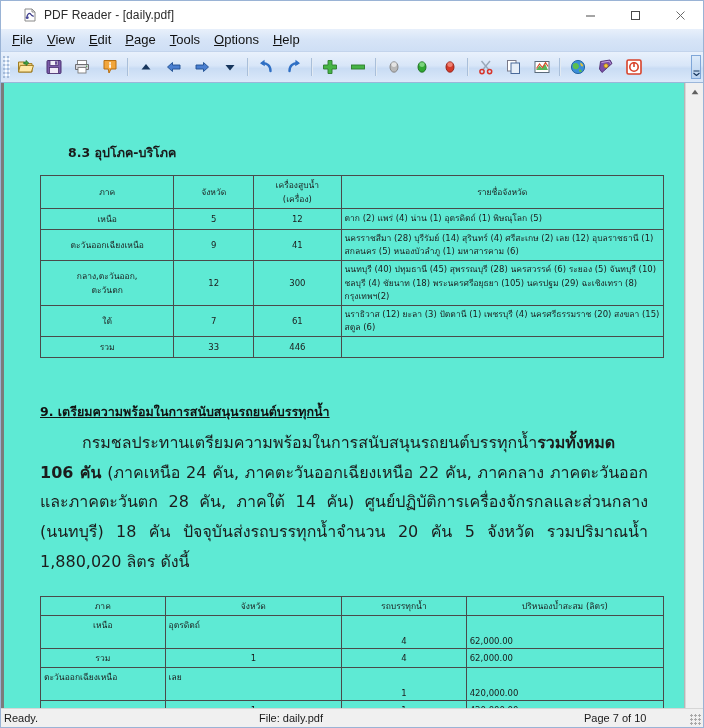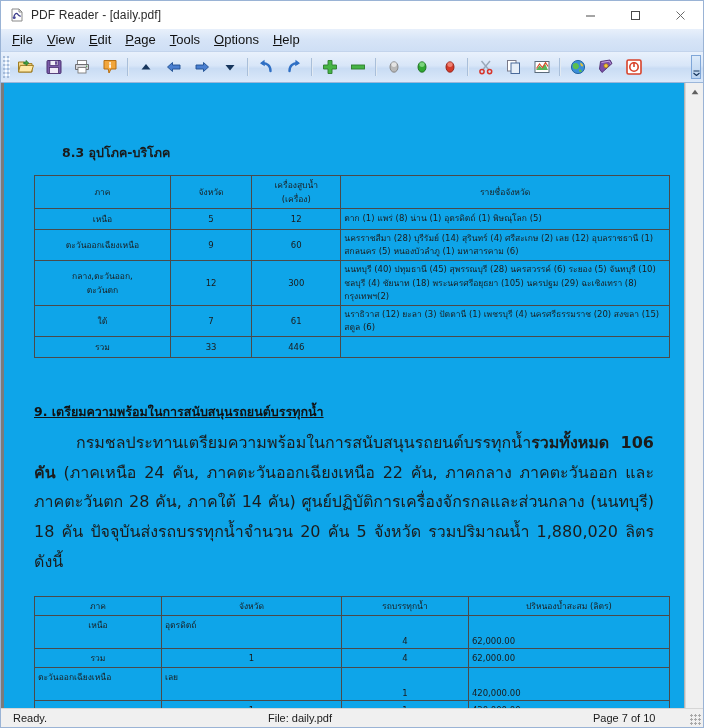--- a/index.html
+++ b/index.html
@@ -26,21 +26,21 @@
     position: relative;
   }
 
   
   .titlebar {
     height: 24px;
     min-height: 28px;
     background: #ffffff;
     display: flex;
     align-items: center;
-    padding-left: 8px;
+    padding-left: 21px;
     position: relative;
   }
   .title-icon {
     width: 16px;
     height: 16px;
     margin-right: 6px;
     position: relative;
     flex-shrink: 0;
   }
   .title-icon svg { display:block; }
@@ -158,22 +158,22 @@
     background: #ffffff;
     border-left: 3px solid #7b7b7b;
     border-right: 1px solid #b5b5b5;
   }
   .page {
     position: absolute;
     top: 0;
     left: 0;
     right: 0;
     bottom: 0;
-    background: #0ea5e9;
-    padding: 0 22px;
+    background: #5eead4;
+    padding: 0 28px;
     box-sizing: border-box;
   }
 
   
   .vscroll {
     width: 17px;
     background: #f0f0f0;
     border-left: 1px solid #d7d7d7;
     display: flex;
     flex-direction: column;
@@ -262,21 +262,21 @@
     height: 18px;
     min-height: 18px;
     background: #f0f0f0;
     border-top: 1px solid #d6d6d6;
     display: flex;
     align-items: center;
     font-size: 11px;
     color: #1a1a1a;
     position: relative;
   }
-  .sb-cell { padding-left: 12px; box-sizing: border-box; white-space: nowrap; }
+  .sb-cell { padding-left: 3px; box-sizing: border-box; white-space: nowrap; }
   .sb-1 { width: 255px; }
   .sb-2 { width: 325px; }
   .sb-3 { flex: 1; }
   .sb-grip {
     position: absolute;
     right: 1px; bottom: 1px;
     width: 12px; height: 12px;
     background-image:
       radial-gradient(circle at 1.5px 1.5px, #a8a8a8 1px, transparent 1.3px);
     background-size: 4px 4px;
@@ -512,27 +512,27 @@
               </th>
               <th>รายชื่อจังหวัด</th>
             </tr>
           </thead>
           <tbody>
             <tr>
               <td class="c-center bold">เหนือ</td>
               <td class="c-center">5</td>
               <td class="c-center">12</td>
               <td class="prov-cell c-left">
-                <div>ตาก (1) แพร่ (8) น่าน (1) อุตรดิตถ์ (1)  พิษณุโลก (5)</div>
+                <div>ตาก (2) แพร่ (4) น่าน (1) อุตรดิตถ์ (1)  พิษณุโลก (5)</div>
               </td>
             </tr>
             <tr>
               <td class="c-center bold">ตะวันออกเฉียงเหนือ</td>
               <td class="c-center">9</td>
-              <td class="c-center">60</td>
+              <td class="c-center">41</td>
               <td class="prov-cell c-left">
                 <div>นครราชสีมา (28)  บุรีรัมย์ (14) สุรินทร์ (4) ศรีสะเกษ (2)  เลย (12) อุบลราชธานี (1)</div>
                 <div>สกลนคร (5) หนองบัวลำภู (1) มหาสารคาม (6)</div>
               </td>
             </tr>
             <tr>
               <td class="c-center">
                 <div>กลาง,ตะวันออก,</div>
                 <div>ตะวันตก</div>
               </td>

